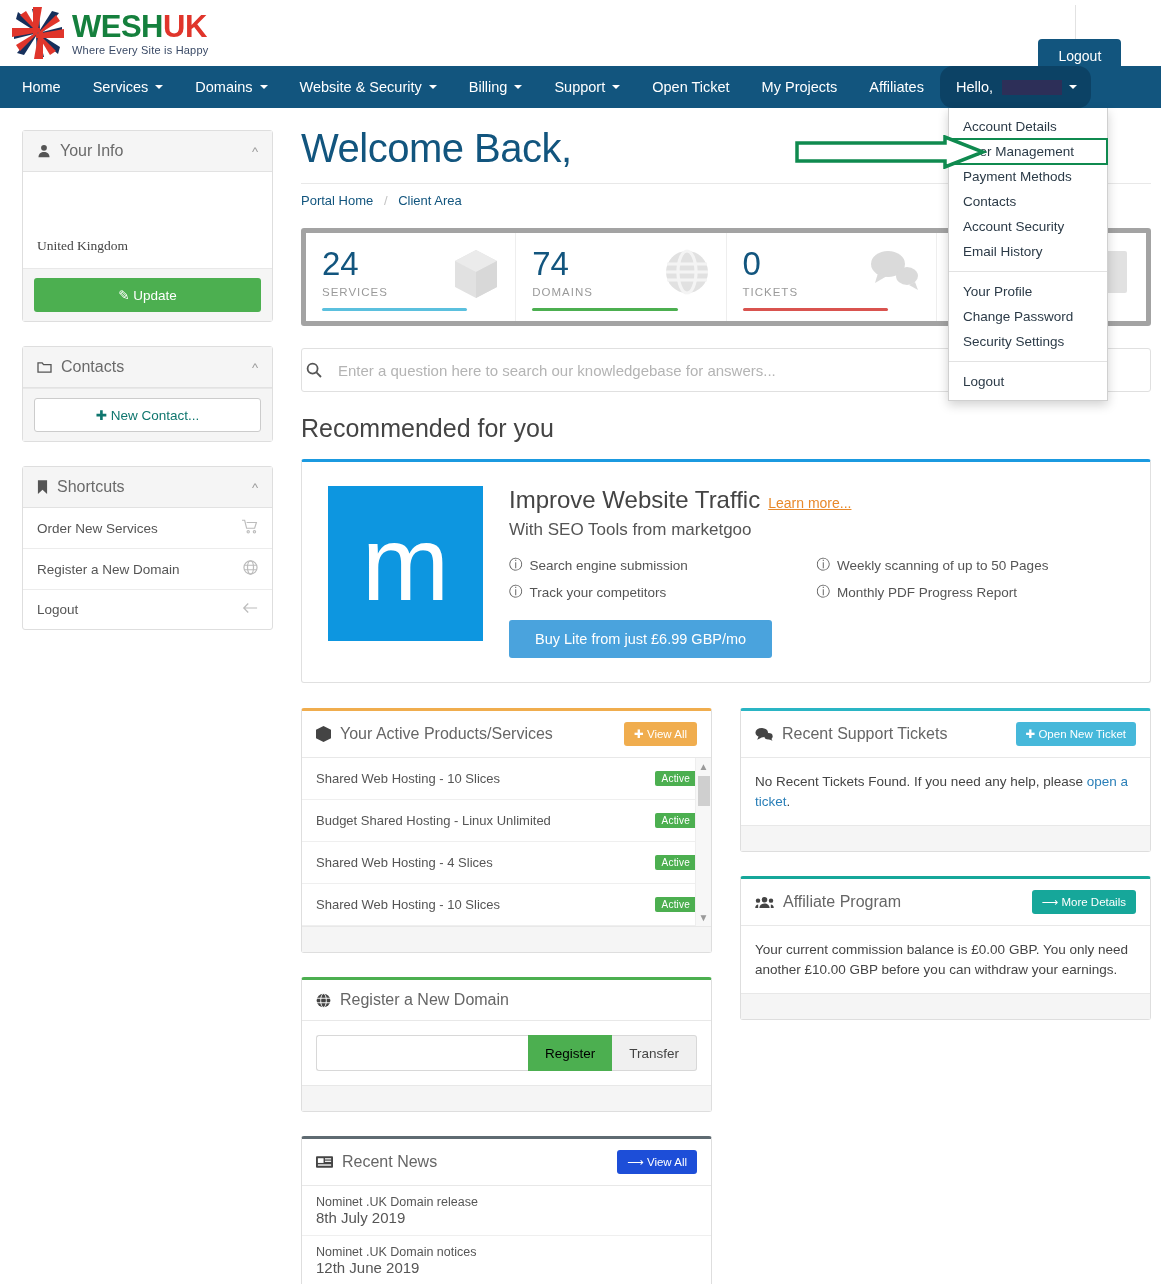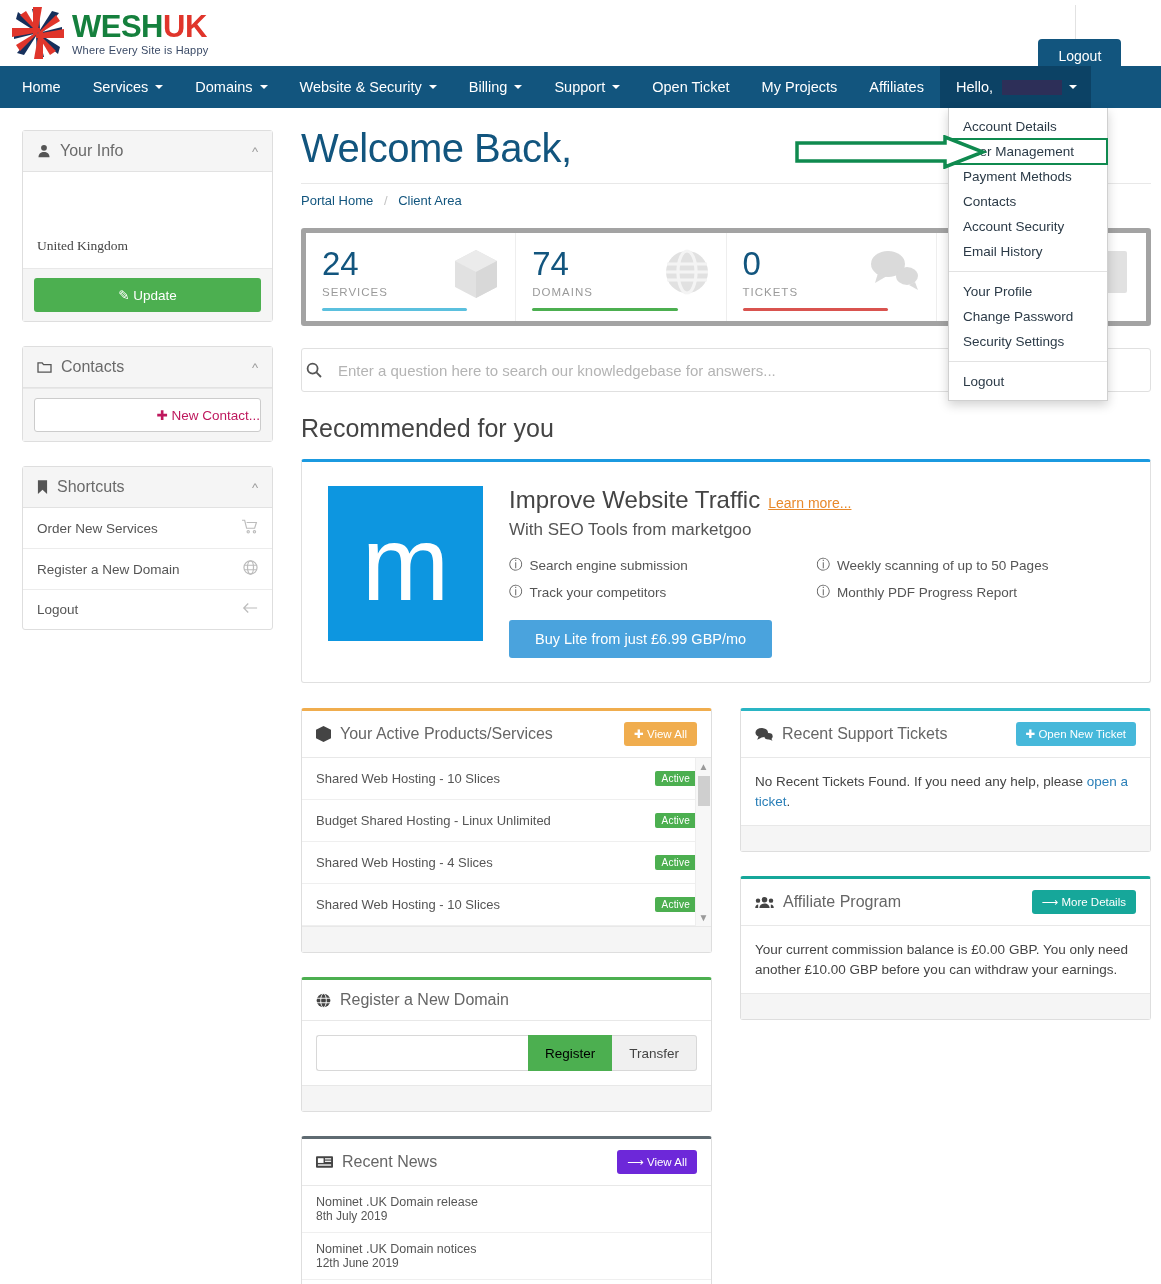--- a/index.html
+++ b/index.html
@@ -47,21 +47,21 @@
   
   .navbar{
     background:#12557e; height:42px; display:flex; align-items:stretch;
     position:relative; z-index:30;
   }
   .nav-item{
     color:#fff; font-size:14.5px; display:flex; align-items:center; gap:7px;
     padding:0 16px; cursor:pointer; white-space:nowrap;
   }
   .nav-item:first-child{ padding-left:22px; }
-  .nav-item.active-user{ background:#0c4265; padding-right:14px; }
+  .nav-item.active-user{ background:#0c4265; padding-right:14px;border-radius:13px; }
   .redact{
     display:inline-block; width:60px; height:15px; background:#2d2f58;
     vertical-align:middle; margin-left:2px;
   }
 
   
   .user-dropdown{
     position:absolute; top:108px; left:948px; width:160px;
     background:#fff; border:1px solid #d0d0d0; border-top:none;
     box-shadow:0 4px 10px rgba(0,0,0,.18);
@@ -100,24 +100,23 @@
 
   .panel-body{ padding:14px; font-size:13.5px; color:#444; }
   .panel-foot{ background:#f5f5f5; border-top:1px solid #e8e8e8; padding:9px 11px; }
 
   .btn-green{
     display:block; width:100%; background:#4caf50; color:#fff; border:none;
     padding:9px 0; border-radius:3px; font-size:13.5px; cursor:pointer;
     font-family:"Liberation Sans", sans-serif;
   }
   .btn-outline{
-    display:block; width:100%; background:#fff; color:#be185d; border:1px solid #ccc;
+    display:block; width:100%; background:#fff; color:#0f766e; border:1px solid #ccc;
     padding:8px 0; border-radius:3px; font-size:13.5px; cursor:pointer;
     font-family:"Liberation Sans", sans-serif;
-    text-align:right;
   }
   .list-row{
     padding:11px 14px; border-bottom:1px solid #ececec; font-size:13.5px;
     color:#555; display:flex; align-items:center; cursor:pointer;
   }
   .list-row:last-child{ border-bottom:none; }
   .list-row .row-ic{ margin-left:auto; color:#bcbcbc; }
 
   
   .welcome{
@@ -199,21 +198,21 @@
 
   .panel-head.white{ background:#fff; border-bottom:1px solid #e8e8e8; color:#666; }
   .hbtn{
     margin-left:auto; border:none; color:#fff; font-size:11.5px;
     padding:5px 10px; border-radius:3px; cursor:pointer; white-space:nowrap;
     font-family:"Liberation Sans", sans-serif;
   }
   .hbtn.orange{ background:#f0ad4e; }
   .hbtn.cyan{ background:#46b8da; }
   .hbtn.teal{ background:#16a79a; }
-  .hbtn.grey{ background:#6d28d9; }
+  .hbtn.grey{ background:#1d4ed8; }
 
   .svc-scroll{ position:relative; max-height:168px; overflow:hidden; }
   .svc-row{
     padding:12px 14px; border-bottom:1px solid #efefef; display:flex;
     align-items:center; font-size:13px; color:#555; height:42px; cursor:pointer;
   }
   .badge-active{
     margin-left:auto; background:#4caf50; color:#fff; font-size:10px;
     padding:2px 7px; border-radius:2px; letter-spacing:.2px;
   }
@@ -240,21 +239,21 @@
     font-size:13.5px; cursor:pointer; font-family:"Liberation Sans", sans-serif;
   }
   .dom-trn{
     background:#f0f0f0; color:#444; border:1px solid #d8d8d8; border-left:none;
     padding:0 17px; height:36px; font-size:13.5px; cursor:pointer;
     border-radius:0 3px 3px 0; font-family:"Liberation Sans", sans-serif;
   }
 
   .news-row{ padding:9px 14px; border-bottom:1px solid #efefef; cursor:pointer; }
   .news-t{ font-size:12.5px; color:#555; }
-  .news-d{ font-size:12px; color:#555; }
+  .news-d{ font-size:15px; color:#555; }
 </style>
 </head>
 <body>
 
 <div class="top-header">
   <div class="logo-wrap">
     <svg class="logo-mark" viewBox="0 0 56 52">
       <g transform="translate(28,26)">
         <g>
           <path d="M0,0 L-22,-14 L-20,-21 L-2,-6 Z" fill="#16305c"></path>

